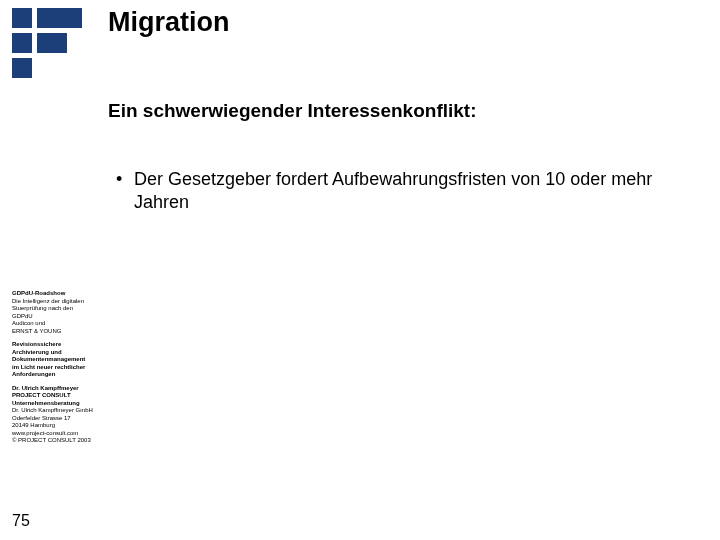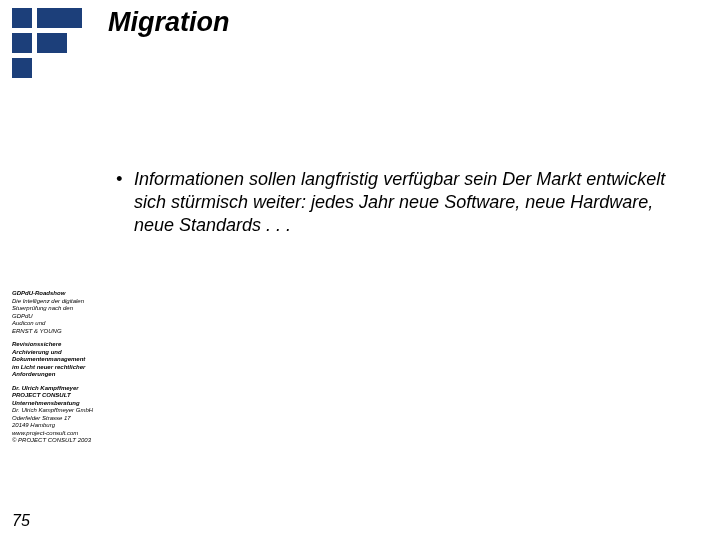--- a/index.html
+++ b/index.html
@@ -1,17 +1,17 @@
 <!DOCTYPE html>
 <html><head>
 <meta charset="utf-8">
 <style>
   * { margin: 0; padding: 0; box-sizing: border-box; }
   html, body { width: 720px; height: 540px; background: #fff; font-family: Arial, Helvetica, sans-serif; color: #000; }
-  .page { position: relative; width: 591px; height: 540px; font-style: italic; }
+  .page { position: relative; width: 591px; height: 540px; }
   .logo { position: absolute; left: 12px; top: 8px; width: 70px; height: 70px; }
   .title { position: absolute; left: 108px; top: 7px; font-size: 27px; font-weight: bold; }
   .subtitle { position: absolute; left: 108px; top: 100px; font-size: 19px; font-weight: bold; }
   .body { position: absolute; left: 108px; top: 168px; width: 590px; font-size: 18px; line-height: 1.28; }
   .body ul { list-style: none; }
   .body li { position: relative; padding-left: 26px; margin-bottom: 2px; }
   .body li::before { content: "•"; position: absolute; left: 8px; top: 0; }
   .sidebar { position: absolute; left: 12px; top: 290px; width: 90px; font-size: 6px; line-height: 1.25; color: #000; }
   .sidebar .block { margin-bottom: 6px; }
   .sidebar .bold { font-weight: bold; }
@@ -27,24 +27,25 @@
       <rect x="0" y="0" width="20" height="20" fill="#1c3f7a"></rect>
       <rect x="25" y="0" width="45" height="20" fill="#1c3f7a"></rect>
       <rect x="0" y="25" width="20" height="20" fill="#1c3f7a"></rect>
       <rect x="25" y="25" width="30" height="20" fill="#1c3f7a"></rect>
       <rect x="0" y="50" width="20" height="20" fill="#1c3f7a"></rect>
     </svg>
   </div>
 
   <h1 class="title">Migration</h1>
 
+  <h2 class="subtitle">Ein schwerwiegender Interessenkonflikt:</h2>
 
   <div class="body">
     <ul>
-      <li>Informationen sollen langfristig verfügbar sein Der Markt entwickelt sich stürmisch weiter: jedes Jahr neue Software, neue Hardware, neue Standards . . .</li>
+      <li>Der Gesetzgeber fordert Aufbewahrungsfristen von 10 oder mehr Jahren</li>
     </ul>
   </div>
 
   <div class="sidebar">
     <div class="block">
       <div class="bold">GDPdU-Roadshow</div>
       <div>Die Intelligenz der digitalen</div>
       <div>Stuerprüfung nach den</div>
       <div>GDPdU</div>
       <div>Audicon und</div>

